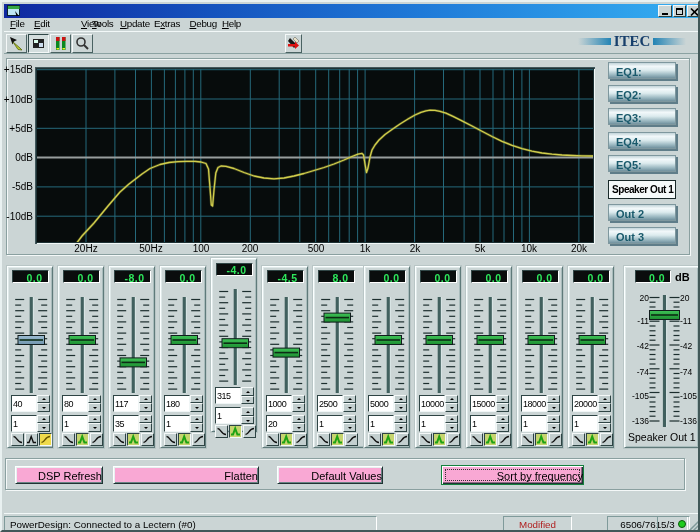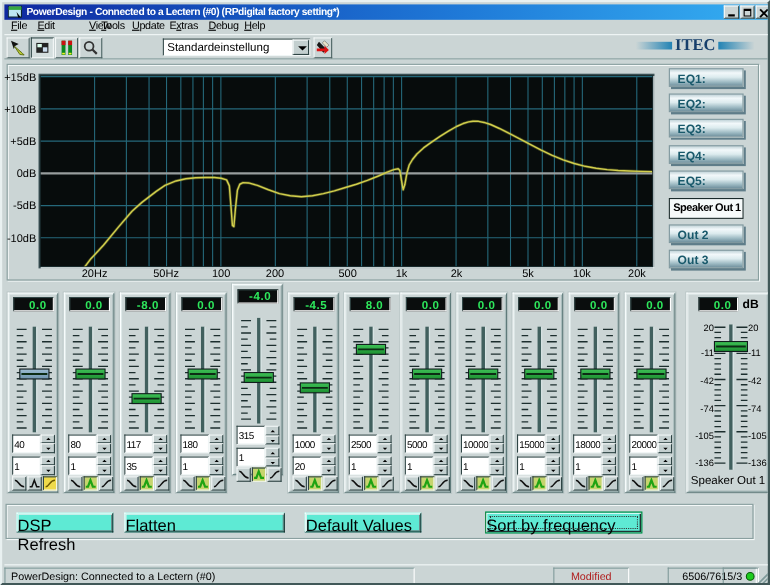--- a/index.html
+++ b/index.html
@@ -41,36 +41,35 @@
 .sau,.sad{position:absolute;left:0;width:13px;height:8.5px;background:#c3cfcf;
 border:1px solid;border-color:#f4f8f8 #2e4444 #2e4444 #f4f8f8}
 .sau{top:0}.sad{top:8.5px}
 .tu{position:absolute;left:3.5px;top:2.5px;width:0;height:0;border:2.2px solid transparent;border-bottom-color:#000;border-top:none}
 .td{position:absolute;left:3.5px;top:3px;width:0;height:0;border:2.2px solid transparent;border-top-color:#000;border-bottom:none}
 .fbrow{position:absolute;left:3px;top:166px;height:13px}
 .fb{position:absolute;width:13px;height:13px;background:#c3cfcf;
 border:1px solid;border-color:#f4f8f8 #2e4444 #2e4444 #f4f8f8}
 .fb.act{border-color:#2e4444 #f4f8f8 #f4f8f8 #2e4444}
 .fb svg{position:absolute;left:0;top:0}
-.btn{position:absolute;height:18px;background:#5eead4;font-size:15px;text-align:left;padding-top:3px;
+.btn{position:absolute;height:18px;background:#f9a8d4;font-size:11px;text-align:right;padding-top:3px;
 border:1px solid;border-color:#fdffff #1f3333 #1f3333 #fdffff;box-shadow:inset 1px 1px 0 #e8f0f0, inset -1px -1px 0 #6a8484}
 .btn.foc{height:20px;border:1px solid #15803d;box-shadow:inset 1px 1px 0 #fdffff, inset -1.5px -1.5px 0 #1f3333;padding-top:4px}
 .btn.foc i{position:absolute;left:3px;top:3px;right:3px;bottom:3px;border:1px dotted #333;font-style:normal}
 .sbar{position:absolute;left:2px;top:511px;width:696px;height:19px;border-top:1px solid #f2f8f8;font-size:9.8px}
 .sp{position:absolute;top:2px;height:32px;border:1px solid;border-color:#7f9a9a #fff #fff #7f9a9a;padding:1.5px 0 0 5px}
 .sp.c{text-align:center;padding-left:0}
 </style></head>
 <body>
 <div class="tb">
  <svg style="position:absolute;left:3px;top:1px" width="14" height="12">
       <rect x="0.5" y="0.5" width="12" height="10" fill="#bde6f2" stroke="#0c2430"></rect>
       <rect x="1" y="1" width="11.5" height="3" fill="#35a842"></rect>
       <path d="M8,6 L12,11 L9.5,11 Z" fill="#000"></path>
     </svg>
- <div class="txt">PowerDesign - Connected to a Lectern (#0) (RPdigital factory setting*)</div>
  <div class="wbtn" style="left:654px">
       <i style="position:absolute;left:2.5px;bottom:1.5px;width:6.5px;height:2px;background:#000"></i>
     </div>
  <div class="wbtn" style="left:668.5px">
       <i style="position:absolute;left:2.5px;top:2px;width:7px;height:6.5px;border:1px solid #000;border-top-width:2px"></i>
     </div>
  <div class="wbtn" style="left:683px">
       <svg width="11" height="10" style="position:absolute;left:0.5px;top:0.5px">
         <line x1="2" y1="1.5" x2="9" y2="8.5" stroke="#000" stroke-width="1.7"></line>
         <line x1="9" y1="1.5" x2="2" y2="8.5" stroke="#000" stroke-width="1.7"></line>
@@ -102,26 +101,20 @@
         <rect x="5" y="2" width="3.5" height="4" fill="#cc1111"></rect>
         <rect x="11" y="2" width="3.5" height="13" fill="#0c8820"></rect>
         <rect x="11" y="2" width="3.5" height="4" fill="#cc1111"></rect>
         <rect x="5.5" y="13" width="2.5" height="1.5" fill="#eeee22"></rect>
         <rect x="11.5" y="13" width="2.5" height="1.5" fill="#eeee22"></rect>
       </svg></div>
  <div class="ti" style="left:68px"><svg width="19" height="17">
         <circle cx="8" cy="7" r="4" fill="none" stroke="#333" stroke-width="1.6"></circle>
         <line x1="11" y1="10" x2="15" y2="14" stroke="#333" stroke-width="2"></line>
       </svg></div>
- <div class="combo">
-      <span class="t">Standardeinstellung</span>
-      <span class="a">
-        <b></b>
-      </span>
-    </div>
  <div class="ti" style="left:281px;width:17px;height:19px"><svg width="15" height="17">
         <path d="M4,3 L11,10 L8,13 L2,6 Z" fill="#181818"></path>
         <path d="M9,2 L13,6 L11,8 L7,4 Z" fill="#e8e2c8" stroke="#555" stroke-width=".5"></path>
         <path d="M2,9 L9,9 L9,6.5 L13,10.5 L9,14 L9,11.5 L2,11.5 Z" fill="#dd1111"></path>
       </svg></div>
  <div style="position:absolute;left:574px;top:5.5px;width:33px;height:7px;background:linear-gradient(90deg,#cbd5d5,#2283b4)"></div>
  <div style="position:absolute;left:649px;top:5.5px;width:33px;height:7px;background:linear-gradient(90deg,#2283b4,#cbd5d5)"></div>
  <div style="position:absolute;left:606px;top:1px;width:44px;text-align:center;font-family:'Liberation Serif',serif;font-weight:bold;font-size:15px;color:#173f6b">ITEC</div>
 </div>
 <div class="grpbox" style="left:4px;top:56px;width:684px;height:197px"></div>

